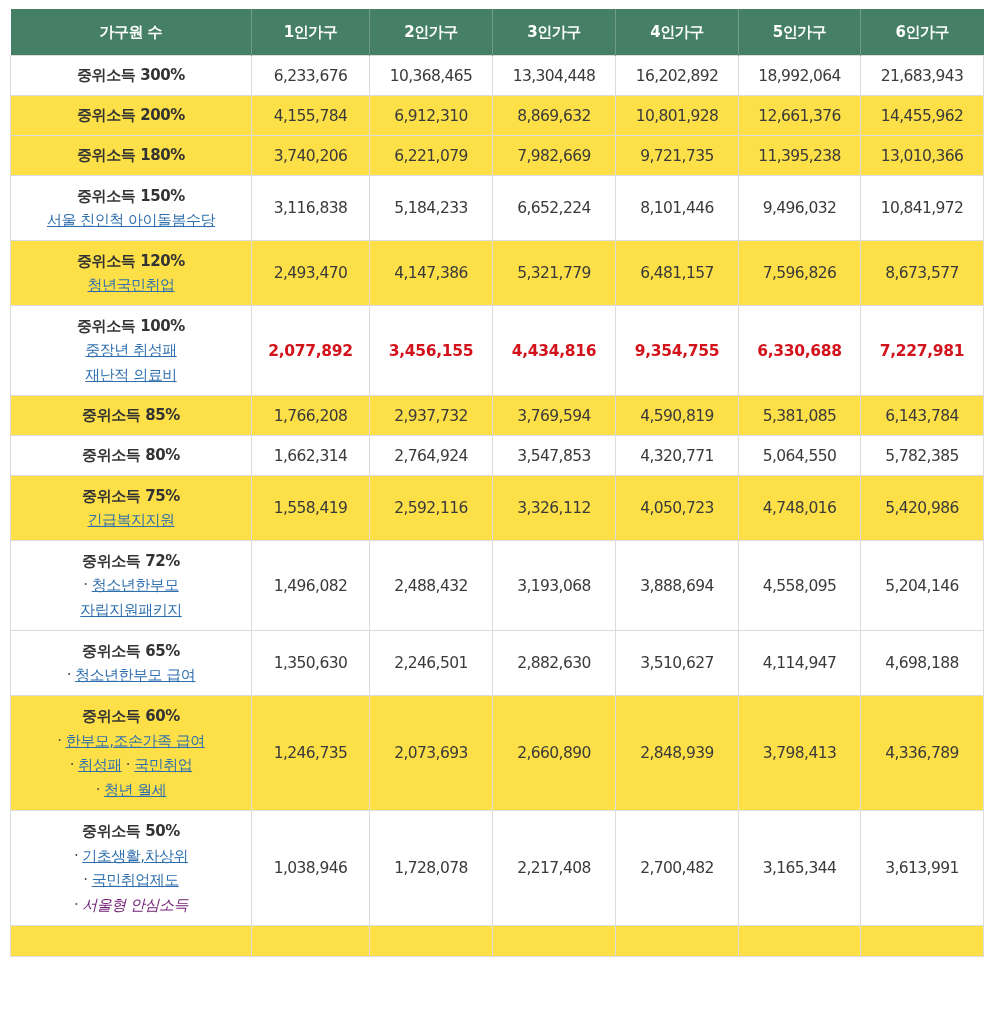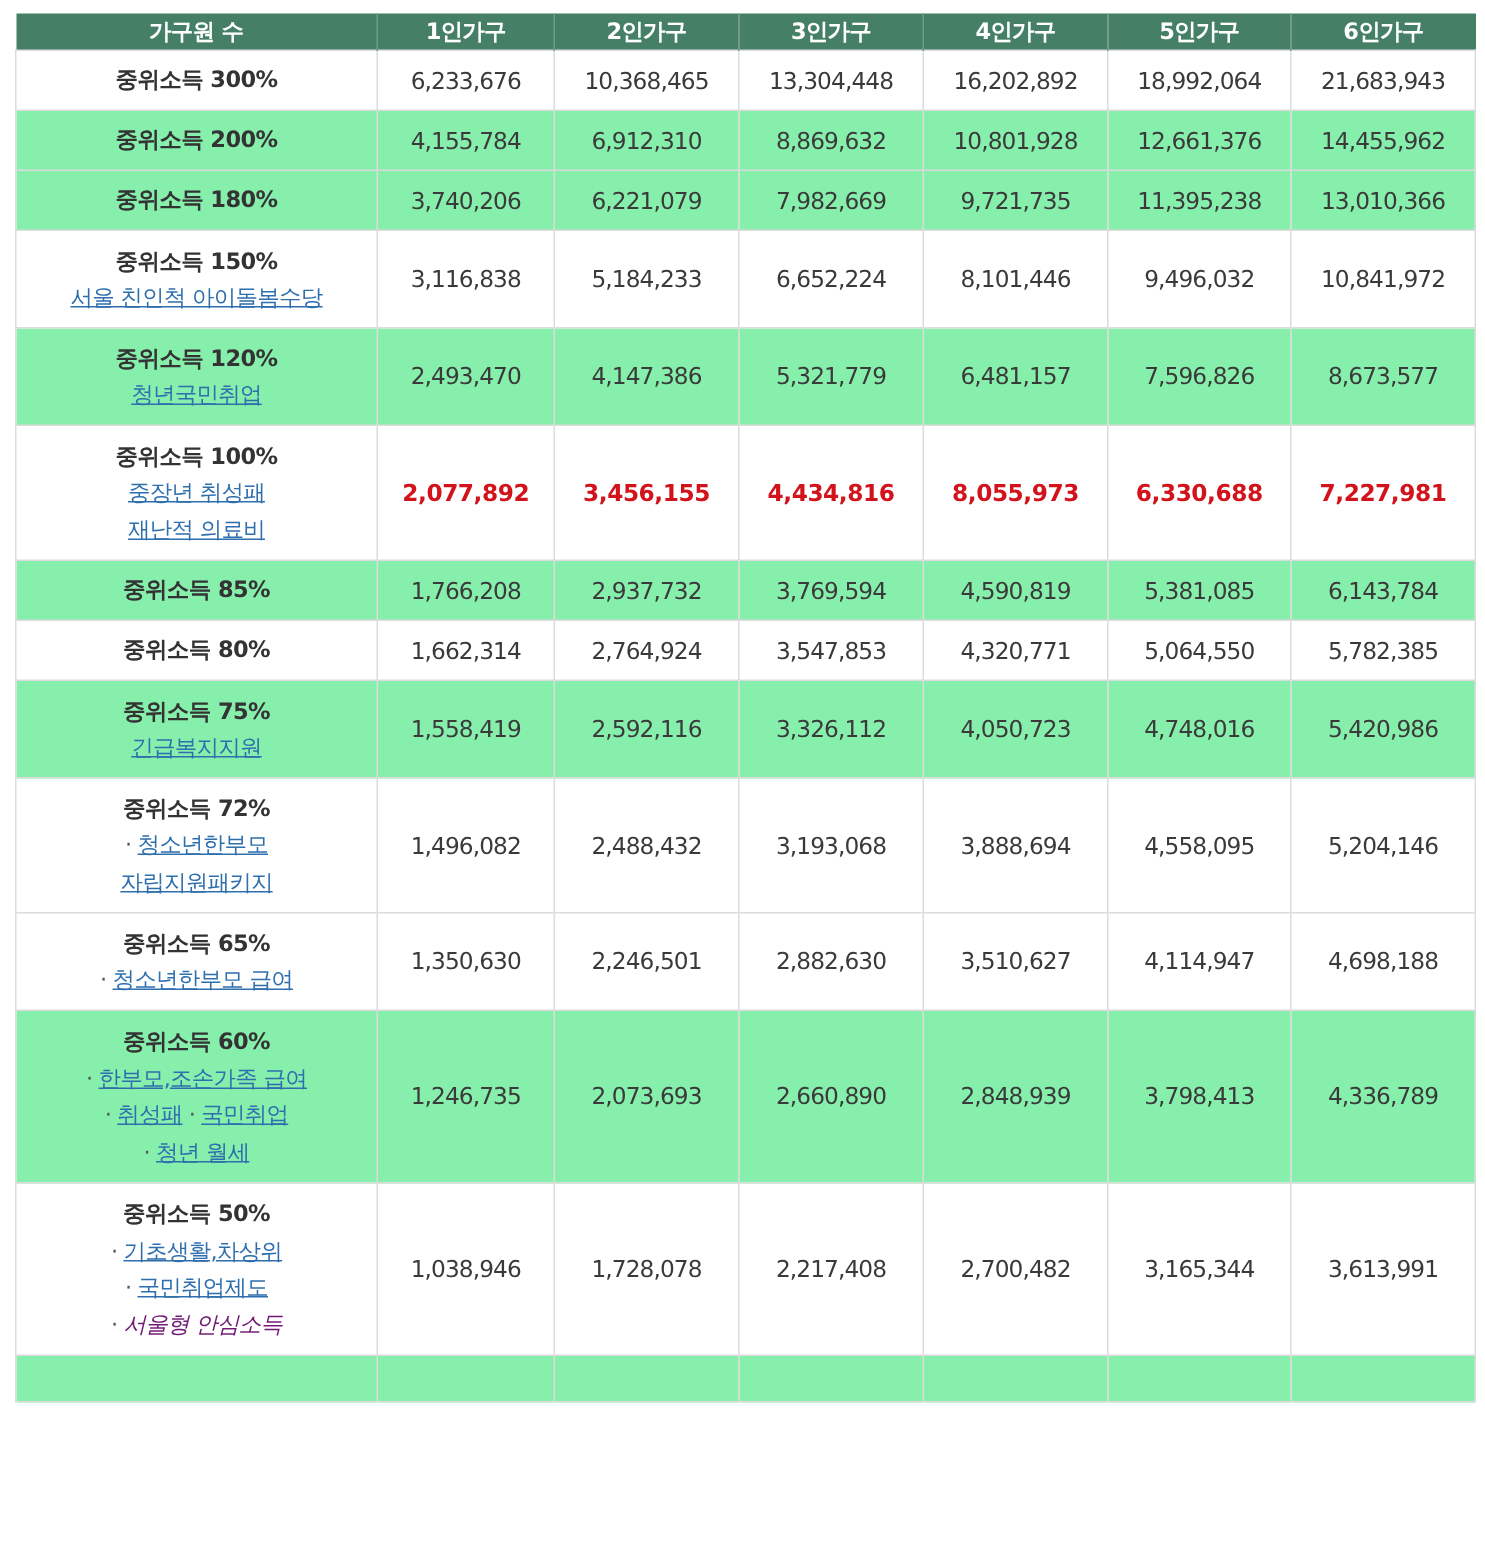--- a/index.html
+++ b/index.html
@@ -3,25 +3,25 @@
 <meta charset="utf-8">
 <style>
   html, body { margin:0; padding:0; background:#ffffff; }
   body { width:990px; height:1029px; overflow:hidden; position:relative;
          font-family:"DejaVu Sans","Liberation Sans",sans-serif; }
   .wrap { position:absolute; left:10px; top:9px; }
   table { border-collapse:collapse; table-layout:fixed; width:973px; }
   col.c0 { width:241px; } col.c1 { width:118px; } col.c2 { width:123px; }
   col.c3 { width:123px; } col.c4 { width:123px; } col.c5 { width:122px; } col.c6 { width:123px; }
   th { background:#458066; color:#ffffff; font-weight:bold; font-size:15px;
-       height:24px; padding:0; text-align:center; border-right:1px solid #6f9c87; letter-spacing:-0.5px; }
+       height:46px; padding:0; text-align:center; border-right:1px solid #6f9c87; letter-spacing:-0.5px; }
   th:last-child { border-right:none; }
   td { border:1px solid #dcdcdc; text-align:center; vertical-align:middle;
        font-size:15.5px; color:#3a3a3a; padding:0; letter-spacing:-0.6px; }
-  tr.alt td { background:#86efac; }
+  tr.alt td { background:#fde047; }
   td.label { font-size:15px; line-height:24.5px; color:#333;margin-top:44px; }
   .lab-main { font-weight:bold; color:#333; letter-spacing:-0.4px; }
   .link { color:#2f6fae; text-decoration:underline; letter-spacing:-0.5px; }
   .plain { color:#701a75; letter-spacing:-0.5px;font-style:italic; }
   .bullet { color:#555; }
   td.red { color:#d3131b; font-weight:bold; letter-spacing:-0.3px; }
   tr.h1 td { height:39px; }
   tr.h2 td { height:64px; }
   tr.h3 td { height:89px;border-radius:32px; }
   tr.h4 td { height:114px; }
@@ -113,21 +113,21 @@
 
     <tr class="h3">
       <td class="label">
         <div class="lab-main">중위소득 100%</div>
         <div><a class="link">중장년 취성패</a></div>
         <div><a class="link">재난적 의료비</a></div>
       </td>
       <td class="red">2,077,892</td>
       <td class="red">3,456,155</td>
       <td class="red">4,434,816</td>
-      <td class="red">8,055,973</td>
+      <td class="red">9,354,755</td>
       <td class="red">6,330,688</td>
       <td class="red">7,227,981</td>
     </tr>
 
     <tr class="h1 alt">
       <td class="label"><span class="lab-main">중위소득 85%</span></td>
       <td>1,766,208</td>
       <td>2,937,732</td>
       <td>3,769,594</td>
       <td>4,590,819</td>

